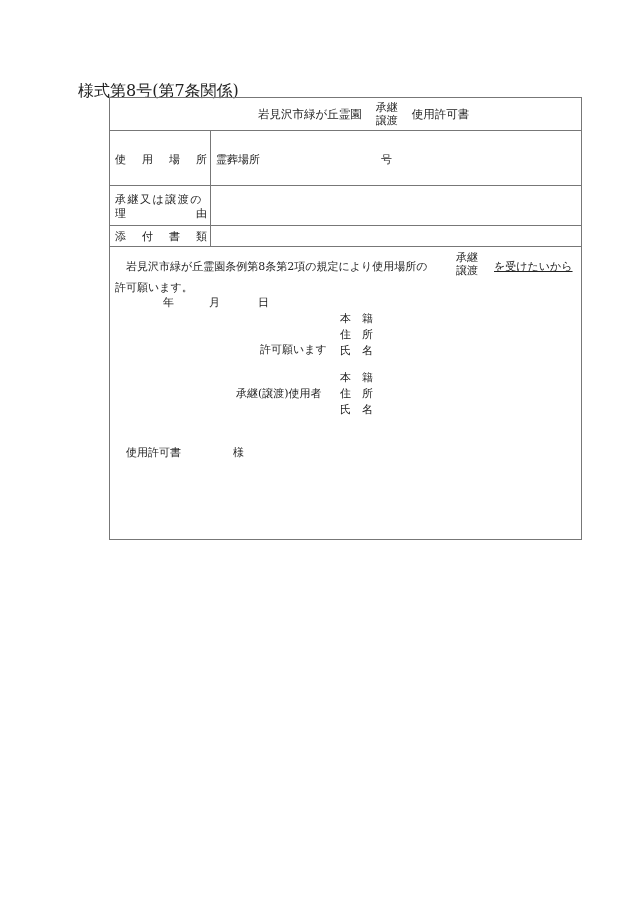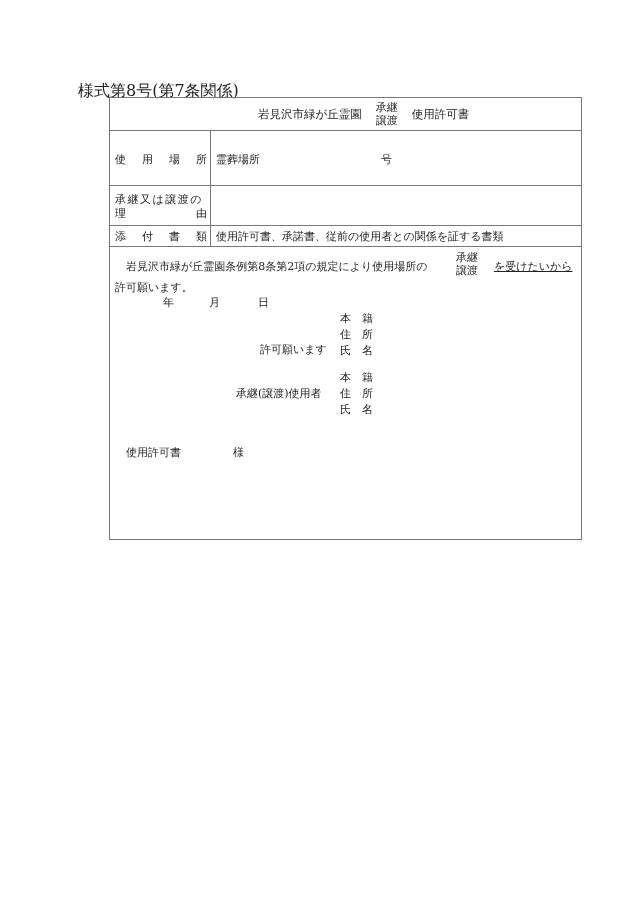--- a/index.html
+++ b/index.html
@@ -54,21 +54,20 @@
     <span>由</span>
   </div>
   <div class="abs" style="left:106px; top:94px; width:360px; height:30px;"></div>
 
   <div class="abs spread" style="left:5px; top:131px;">
     <span>添</span>
     <span>付</span>
     <span>書</span>
     <span>類</span>
   </div>
-  <div class="abs" style="left:106px; top:131px;">使用許可書、承諾書、従前の使用者との関係を証する書類</div>
 
   <div class="abs" style="left:16px; top:161px;text-align:center;">岩見沢市緑が丘霊園条例第8条第2項の規定により使用場所の</div>
   <div class="abs stack" style="left:346px; top:153px;">
     <span>承継</span><br>
     <span>譲渡</span>
   </div>
   <div class="abs" style="left:384px; top:161px;text-decoration:underline;">を受けたいから</div>
   <div class="abs" style="left:5px; top:182px;">許可願います。</div>
 
   <div class="abs" style="left:53px; top:197px;">年</div>

